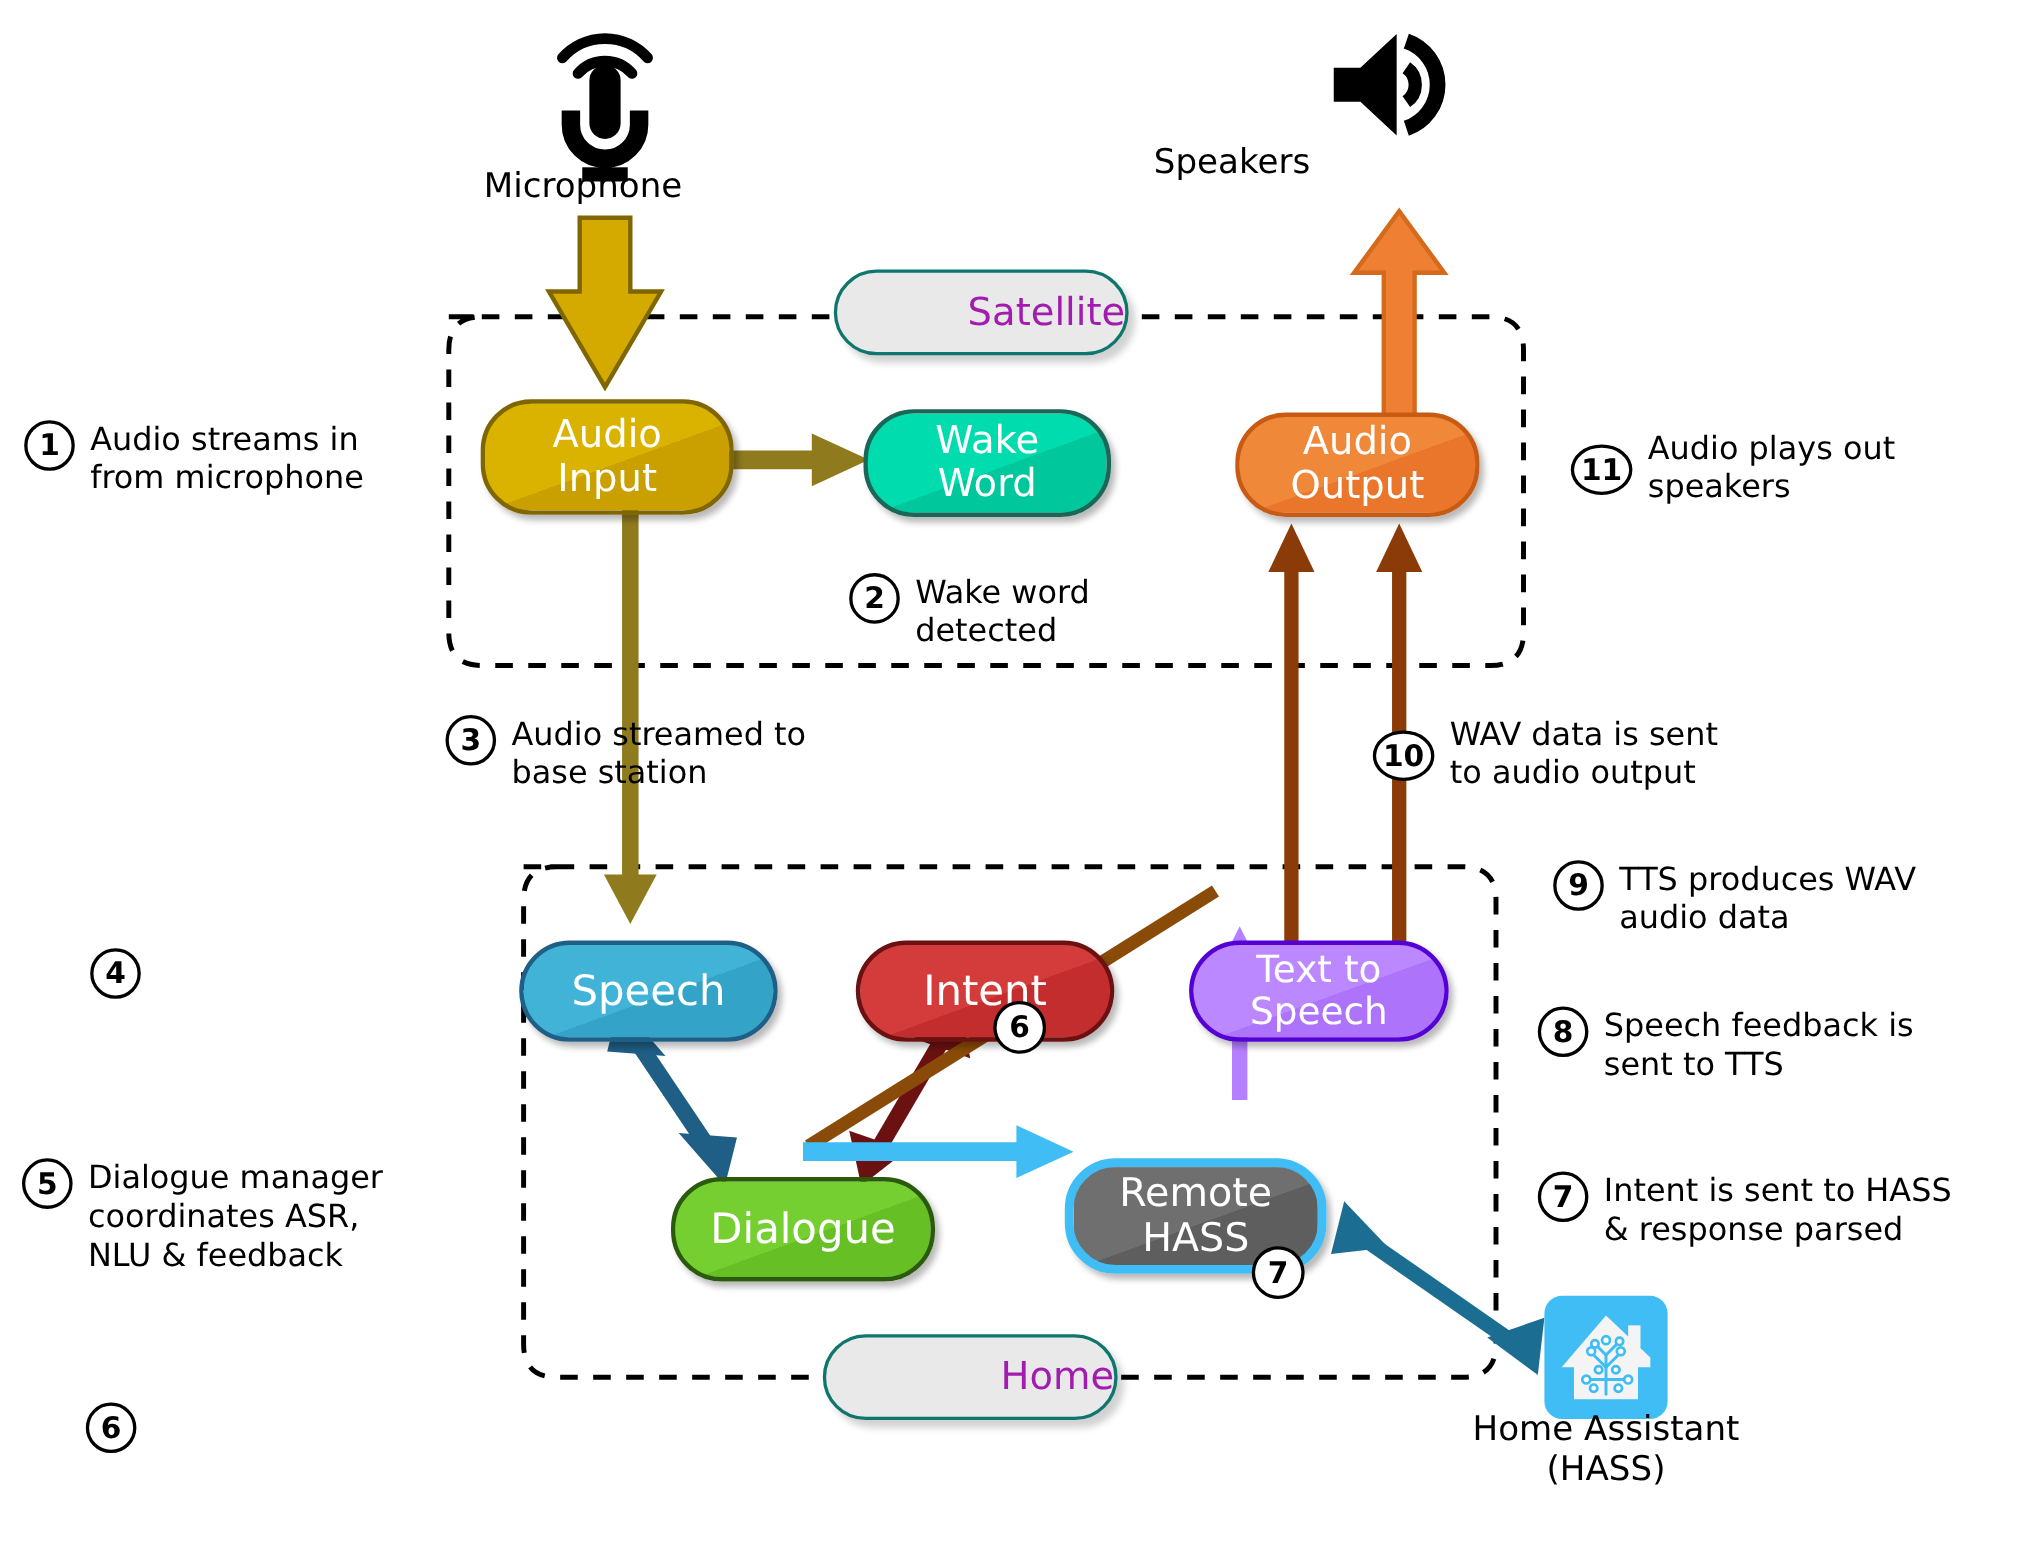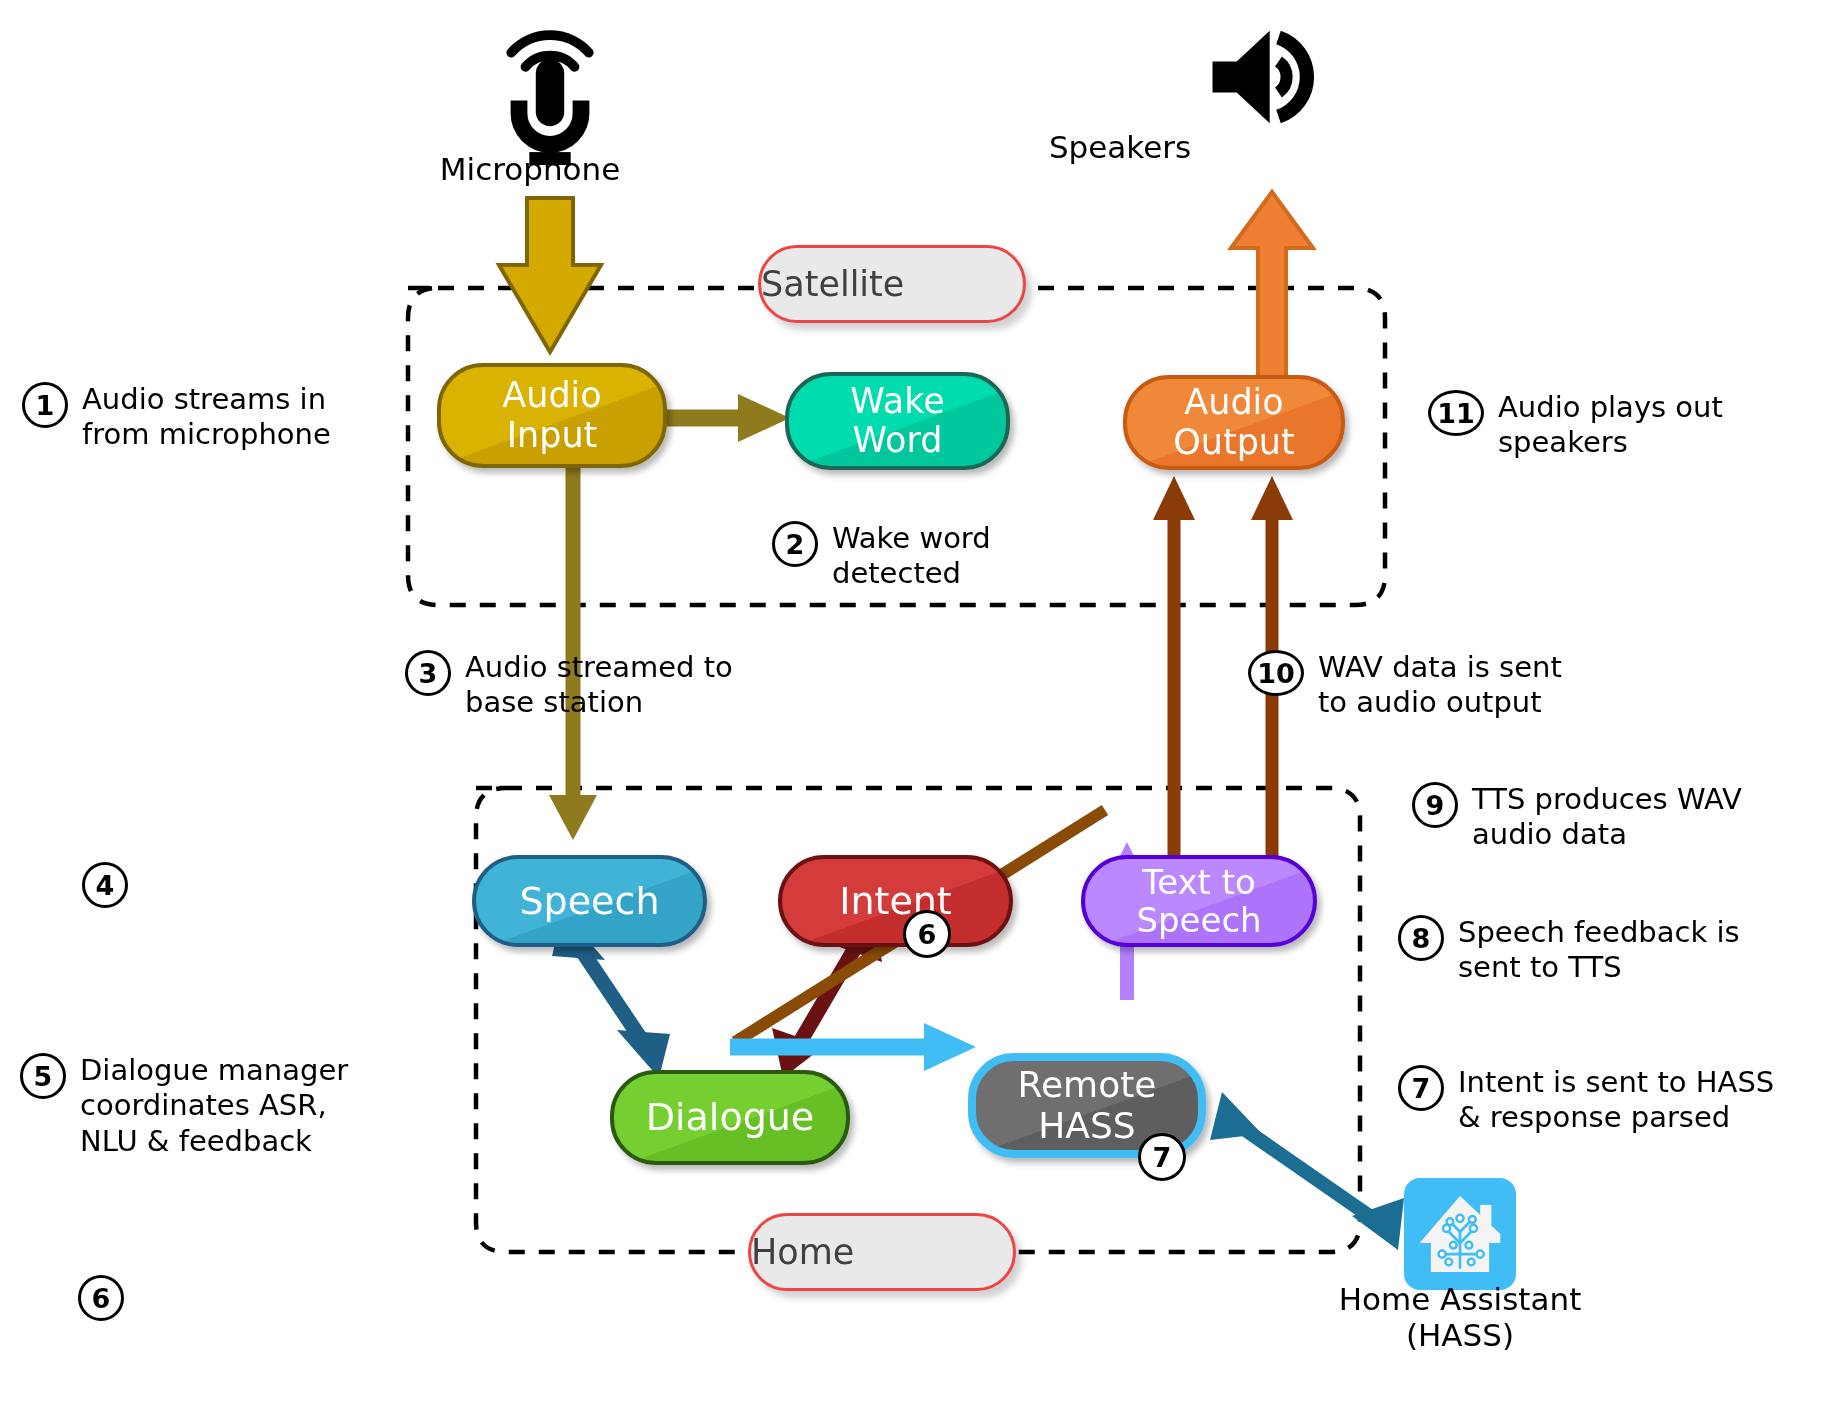--- a/index.html
+++ b/index.html
@@ -14,27 +14,27 @@
         box-sizing:border-box;line-height:1.12;}
   .node .lbl{display:block;}
   .node.two .lbl{display:block;}
 
   
   .caption{position:absolute;display:flex;align-items:flex-start;gap:14px;}
   .bubble{flex:0 0 auto;width:46px;height:46px;border-radius:50%;
           border:3px solid #000;background:#fff;color:#000;
           display:flex;align-items:center;justify-content:center;
           font-weight:bold;font-size:27px;box-sizing:border-box;}
-  .bubble.wide{width:56px;}
+  .bubble.wide{width:56px;margin-top:14px;}
   .ctext{font-size:29px;color:#000;line-height:1.22;white-space:pre-line;}
 
   
-  .chip{position:absolute;background:#e9e9e9;border:3px solid #ef4444;
-        border-radius:40px;display:flex;align-items:center;justify-content:flex-start;
-        font-size:35px;color:#404040;box-shadow:6px 7px 7px rgba(0,0,0,.18);
+  .chip{position:absolute;background:#e9e9e9;border:3px solid #0f766e;
+        border-radius:40px;display:flex;align-items:center;justify-content:flex-end;
+        font-size:35px;color:#a21caf;box-shadow:6px 7px 7px rgba(0,0,0,.18);
         box-sizing:border-box;}
 
   
   .devlabel{position:absolute;font-size:31px;color:#000;text-align:center;line-height:1.15;}
 
   
   .stepdot{position:absolute;width:48px;height:48px;border-radius:50%;
            border:3px solid #000;background:#fff;color:#000;
            display:flex;align-items:center;justify-content:center;
            font-weight:bold;font-size:27px;box-sizing:border-box;z-index:30;}

